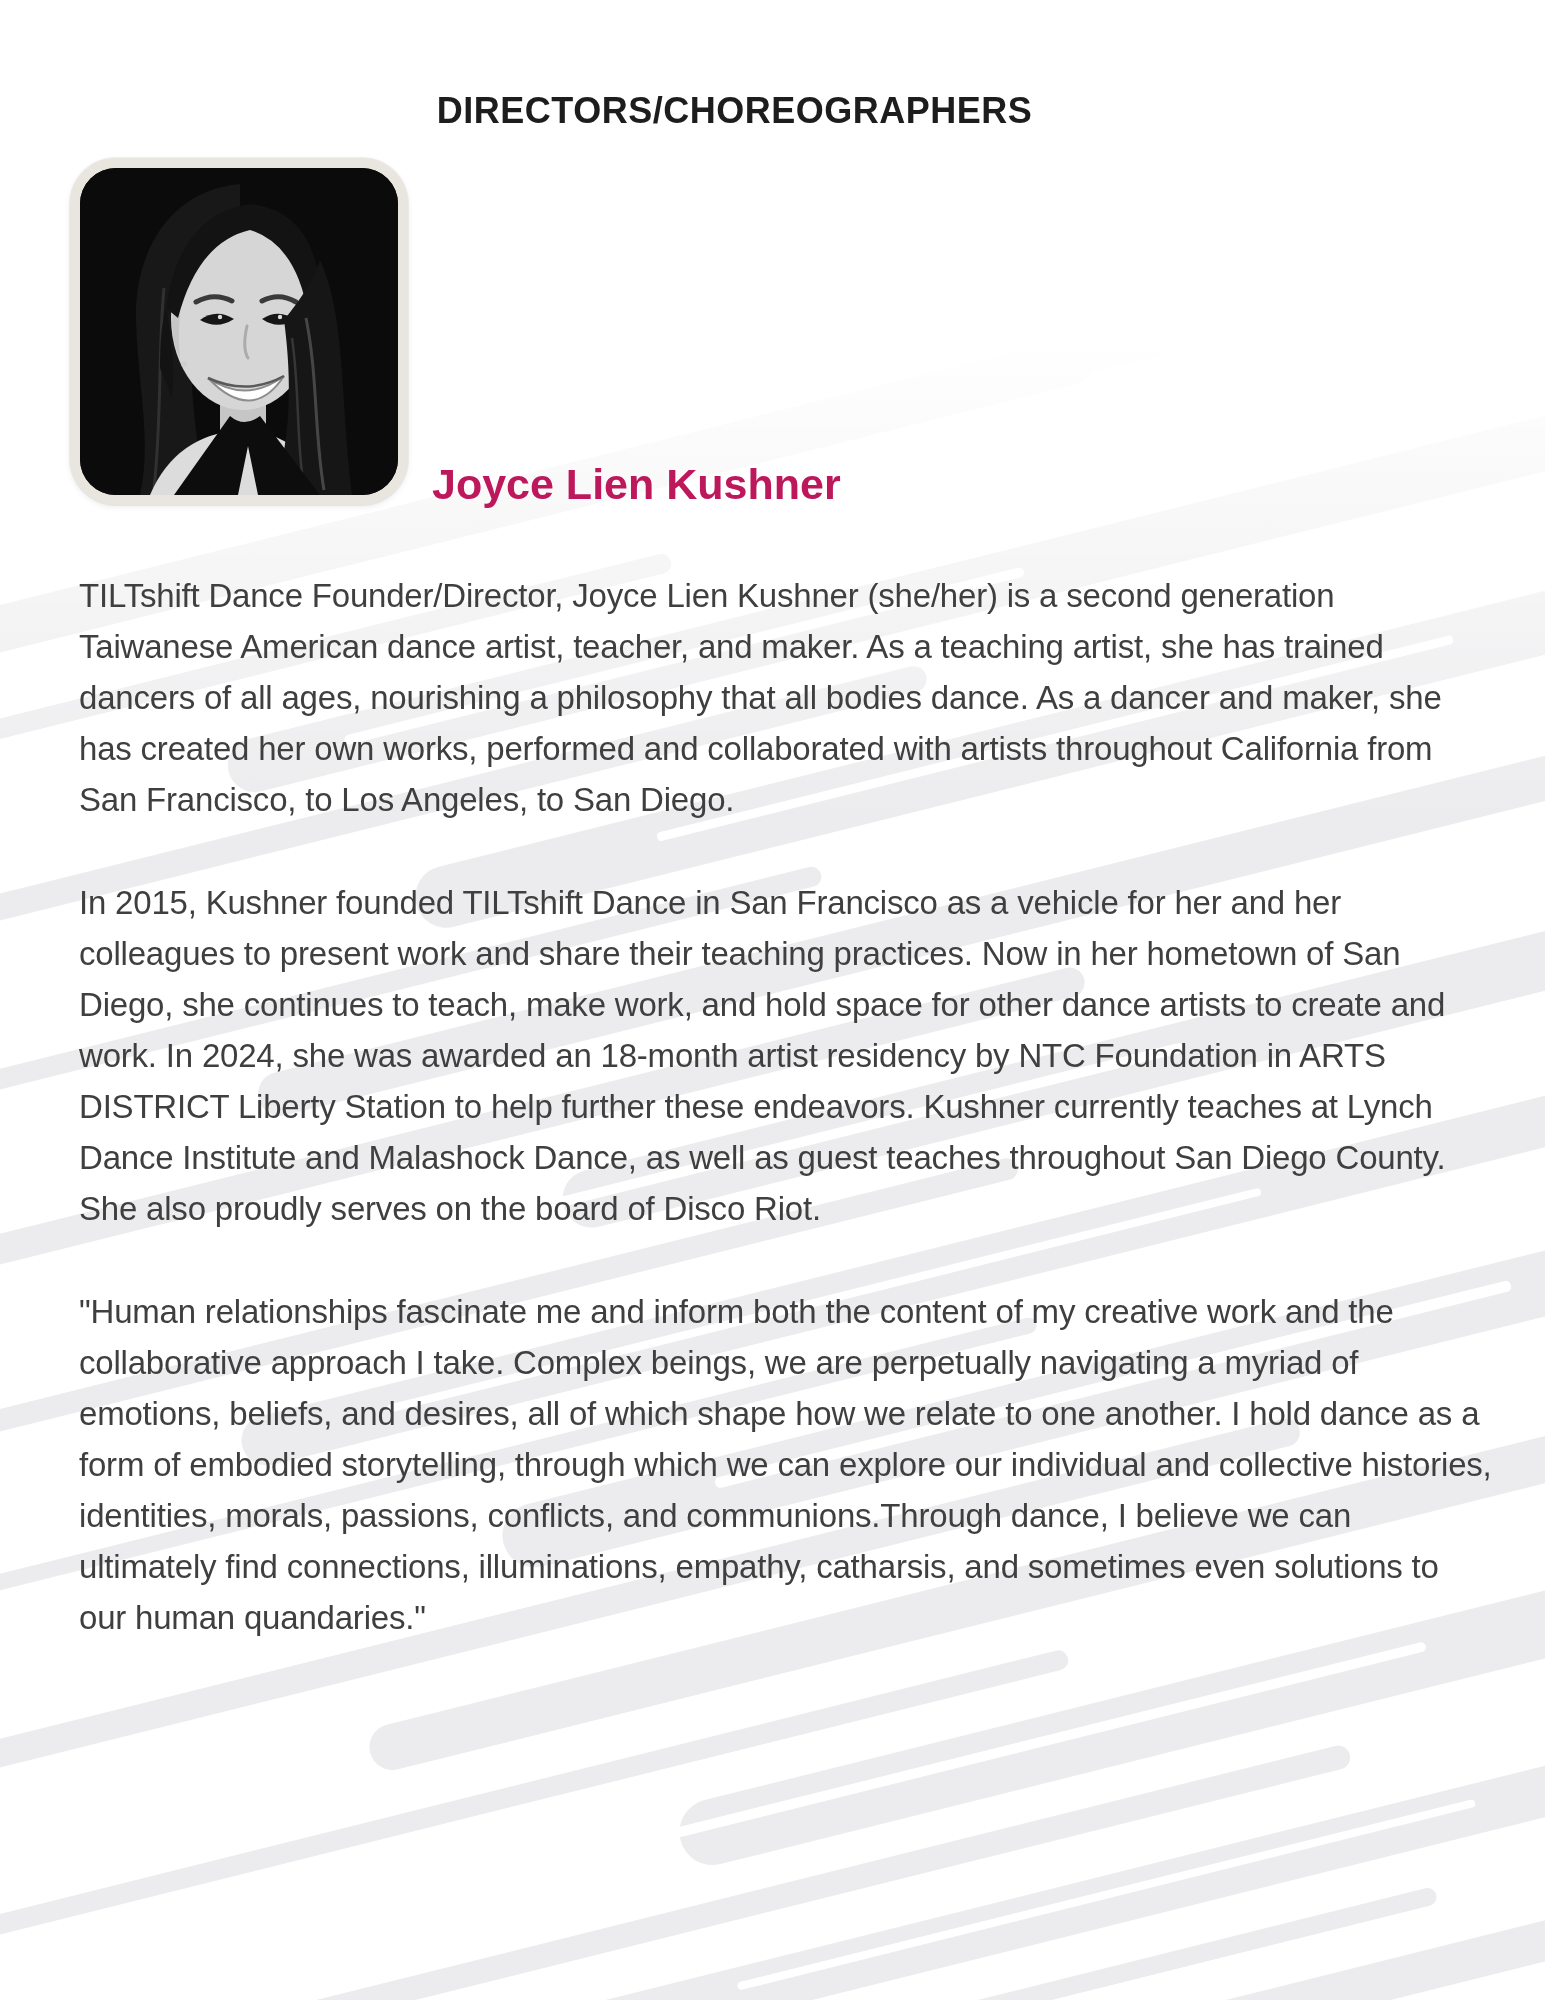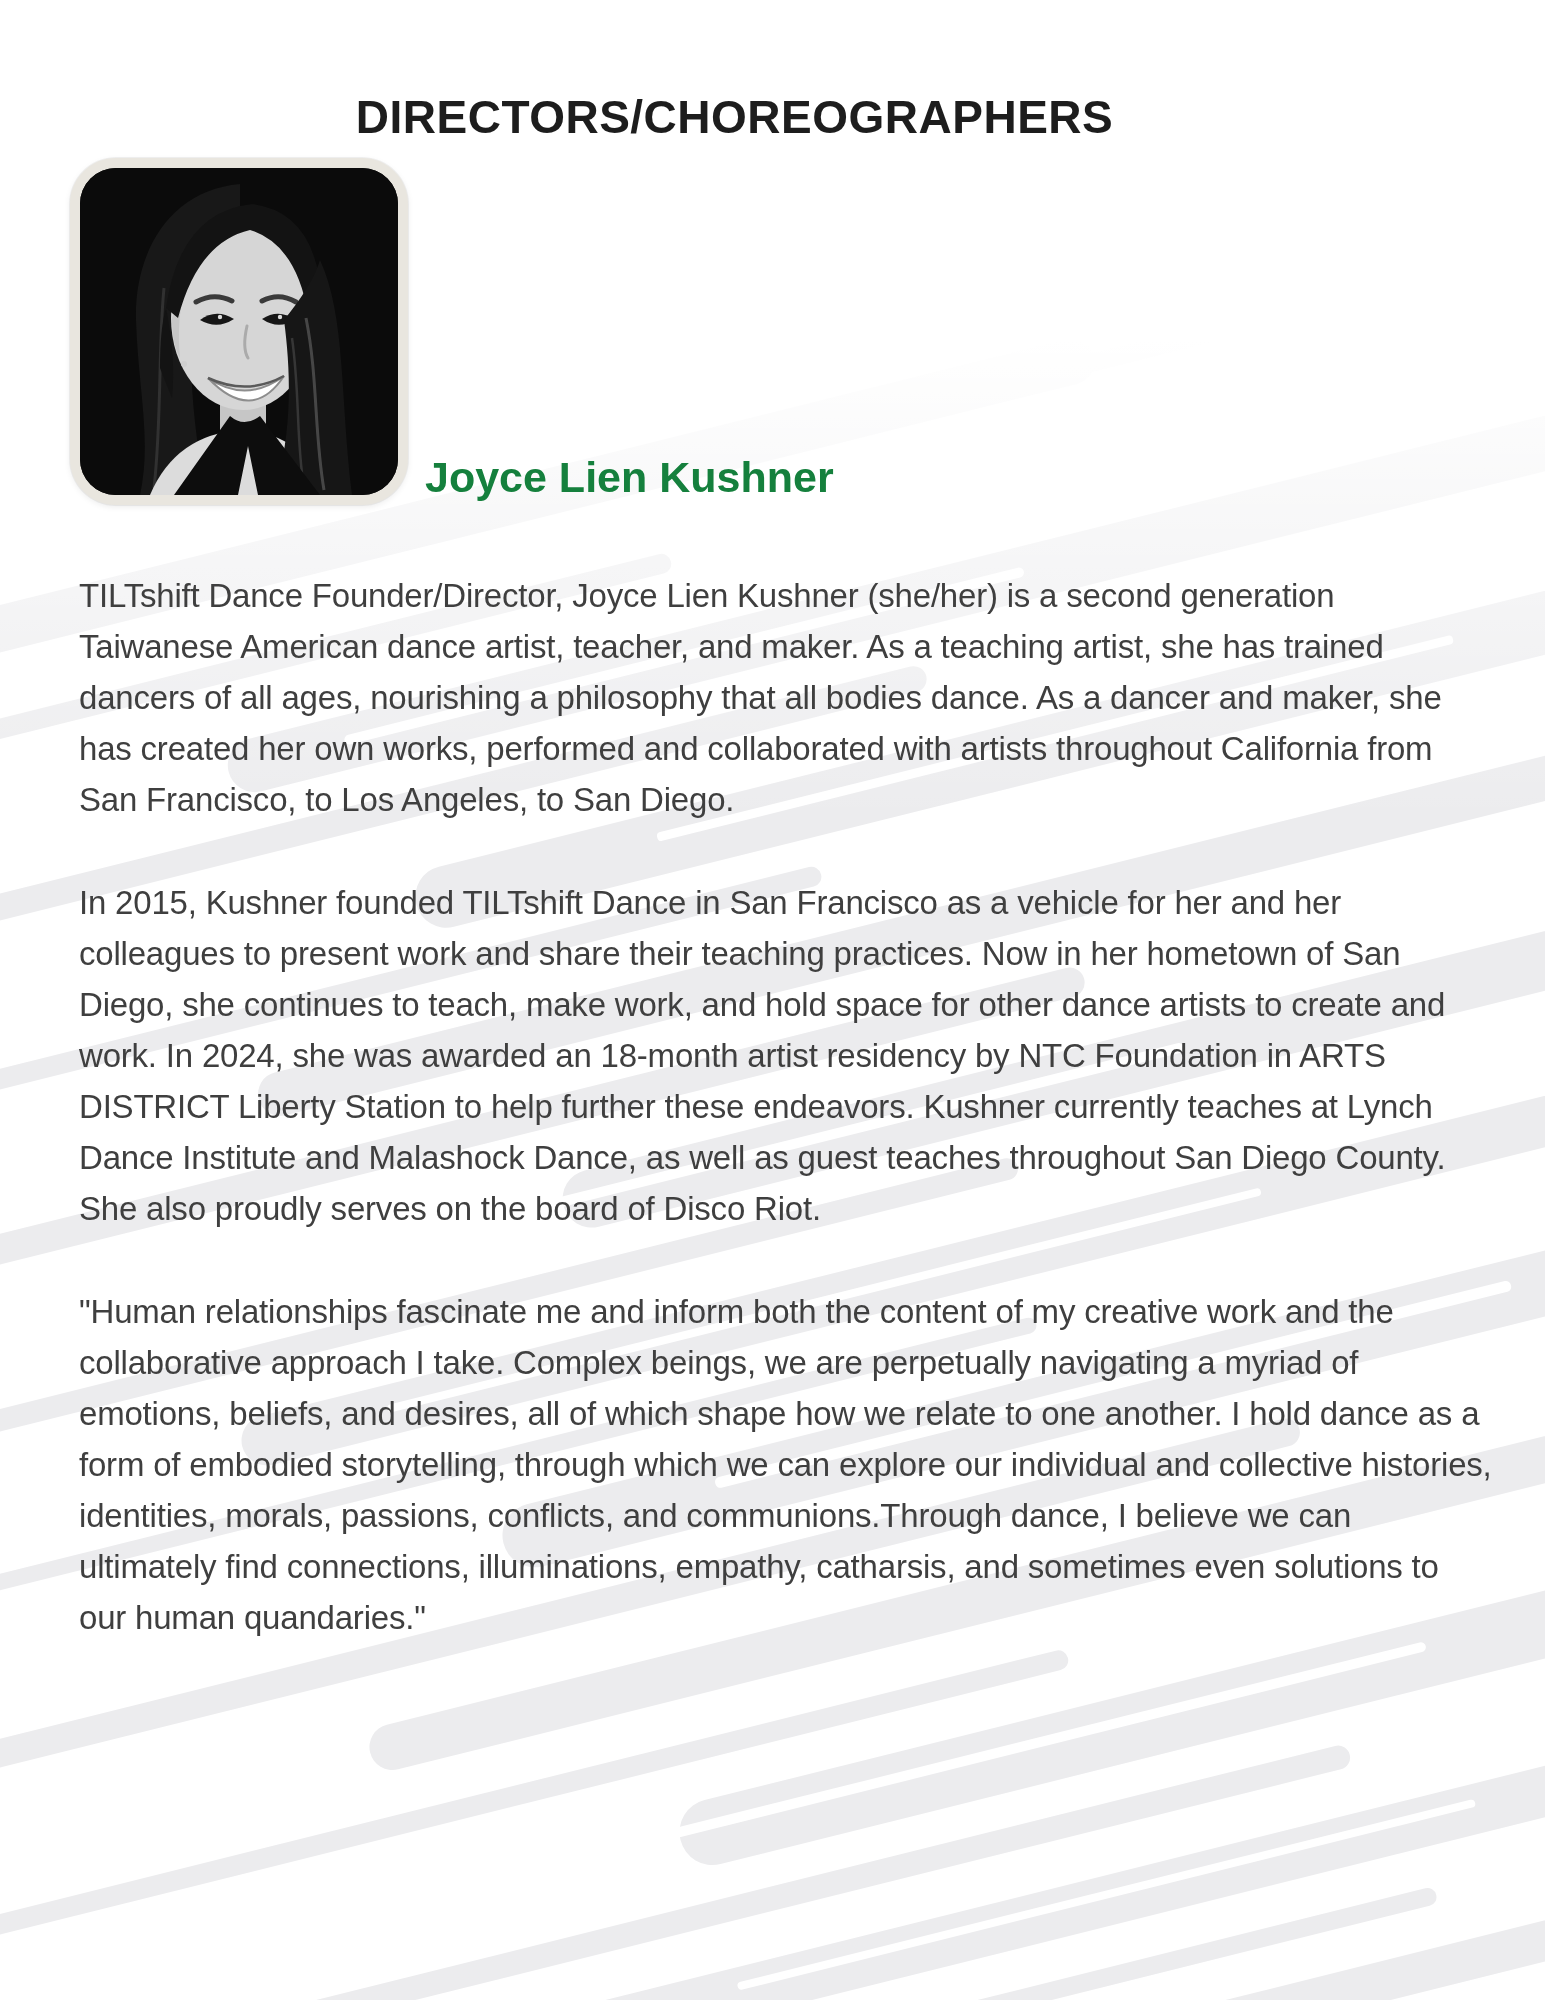--- a/index.html
+++ b/index.html
@@ -13,38 +13,38 @@
   .texture { position:absolute; left:0; top:0; width:1545px; height:2000px; }
   .texture-fade {
     position:absolute; left:0; top:0; width:1545px; height:900px;
     background:linear-gradient(180deg, #ffffff 0px, #ffffff 340px, rgba(255,255,255,0) 820px);
     pointer-events:none;
   }
   .title {
     position:absolute; left:0; right:76px; top:90px;
     margin:0;
     text-align:center;
-    font-size:46px; font-weight:700; letter-spacing:0.5px;
+    font-size:36px; font-weight:700; letter-spacing:0.5px;
     color:#1d1d1d;
   }
   .photo-frame {
     position:absolute; left:70px; top:158px;
     width:318px; height:327px;
     border:10px solid #e9e6df;
     border-radius:46px;
     overflow:hidden;
     background:#0b0b0b;
     box-shadow:0 0 0 1px rgba(0,0,0,0.05), 0 2px 6px rgba(0,0,0,0.08);
   }
   .portrait { display:block; width:318px; height:327px; }
   .name {
     position:absolute; left:424px; top:452px;
-    margin:1px;
+    margin:8px;
     font-size:43px; font-weight:700;
-    color:#15803d;
+    color:#be185d;
   }
   .bio {
     position:absolute; left:63px; top:570px;
     width:1430px;
     font-size:33px; line-height:51px;
     letter-spacing:-0.2px;
     color:#3f3f3f;
   }
   .bio p { margin:0 0 52px 16px; }
 </style>

